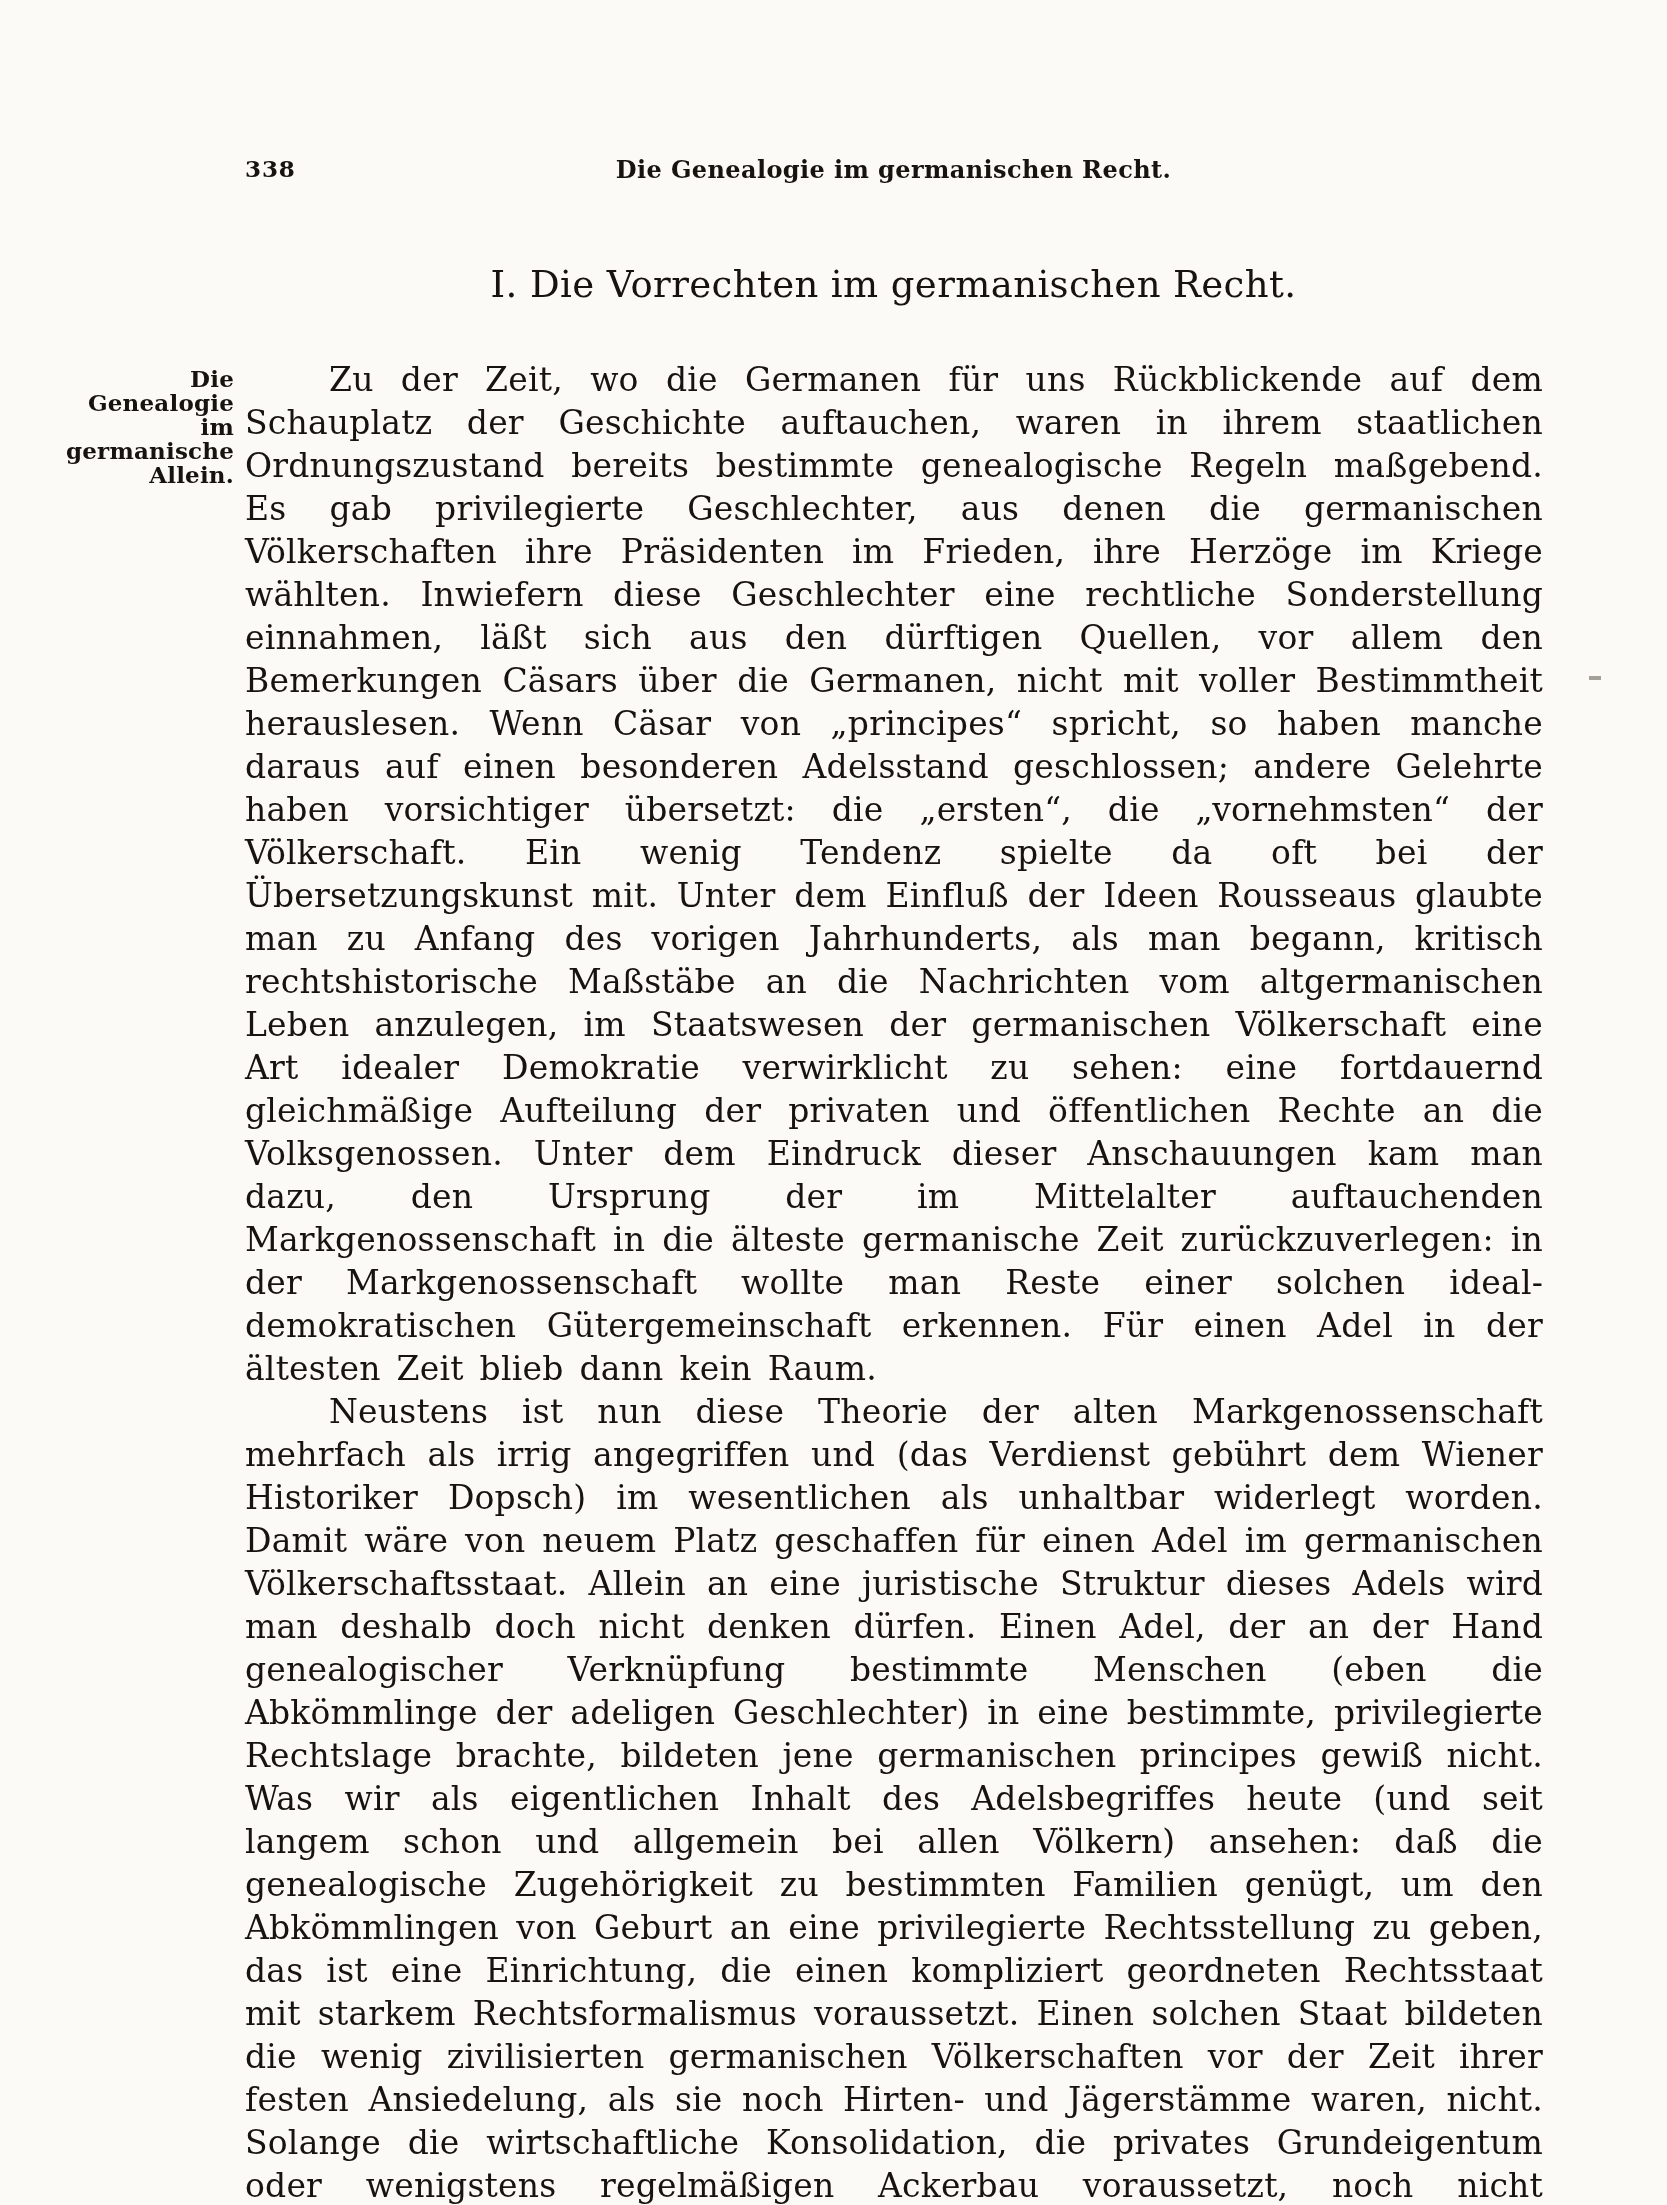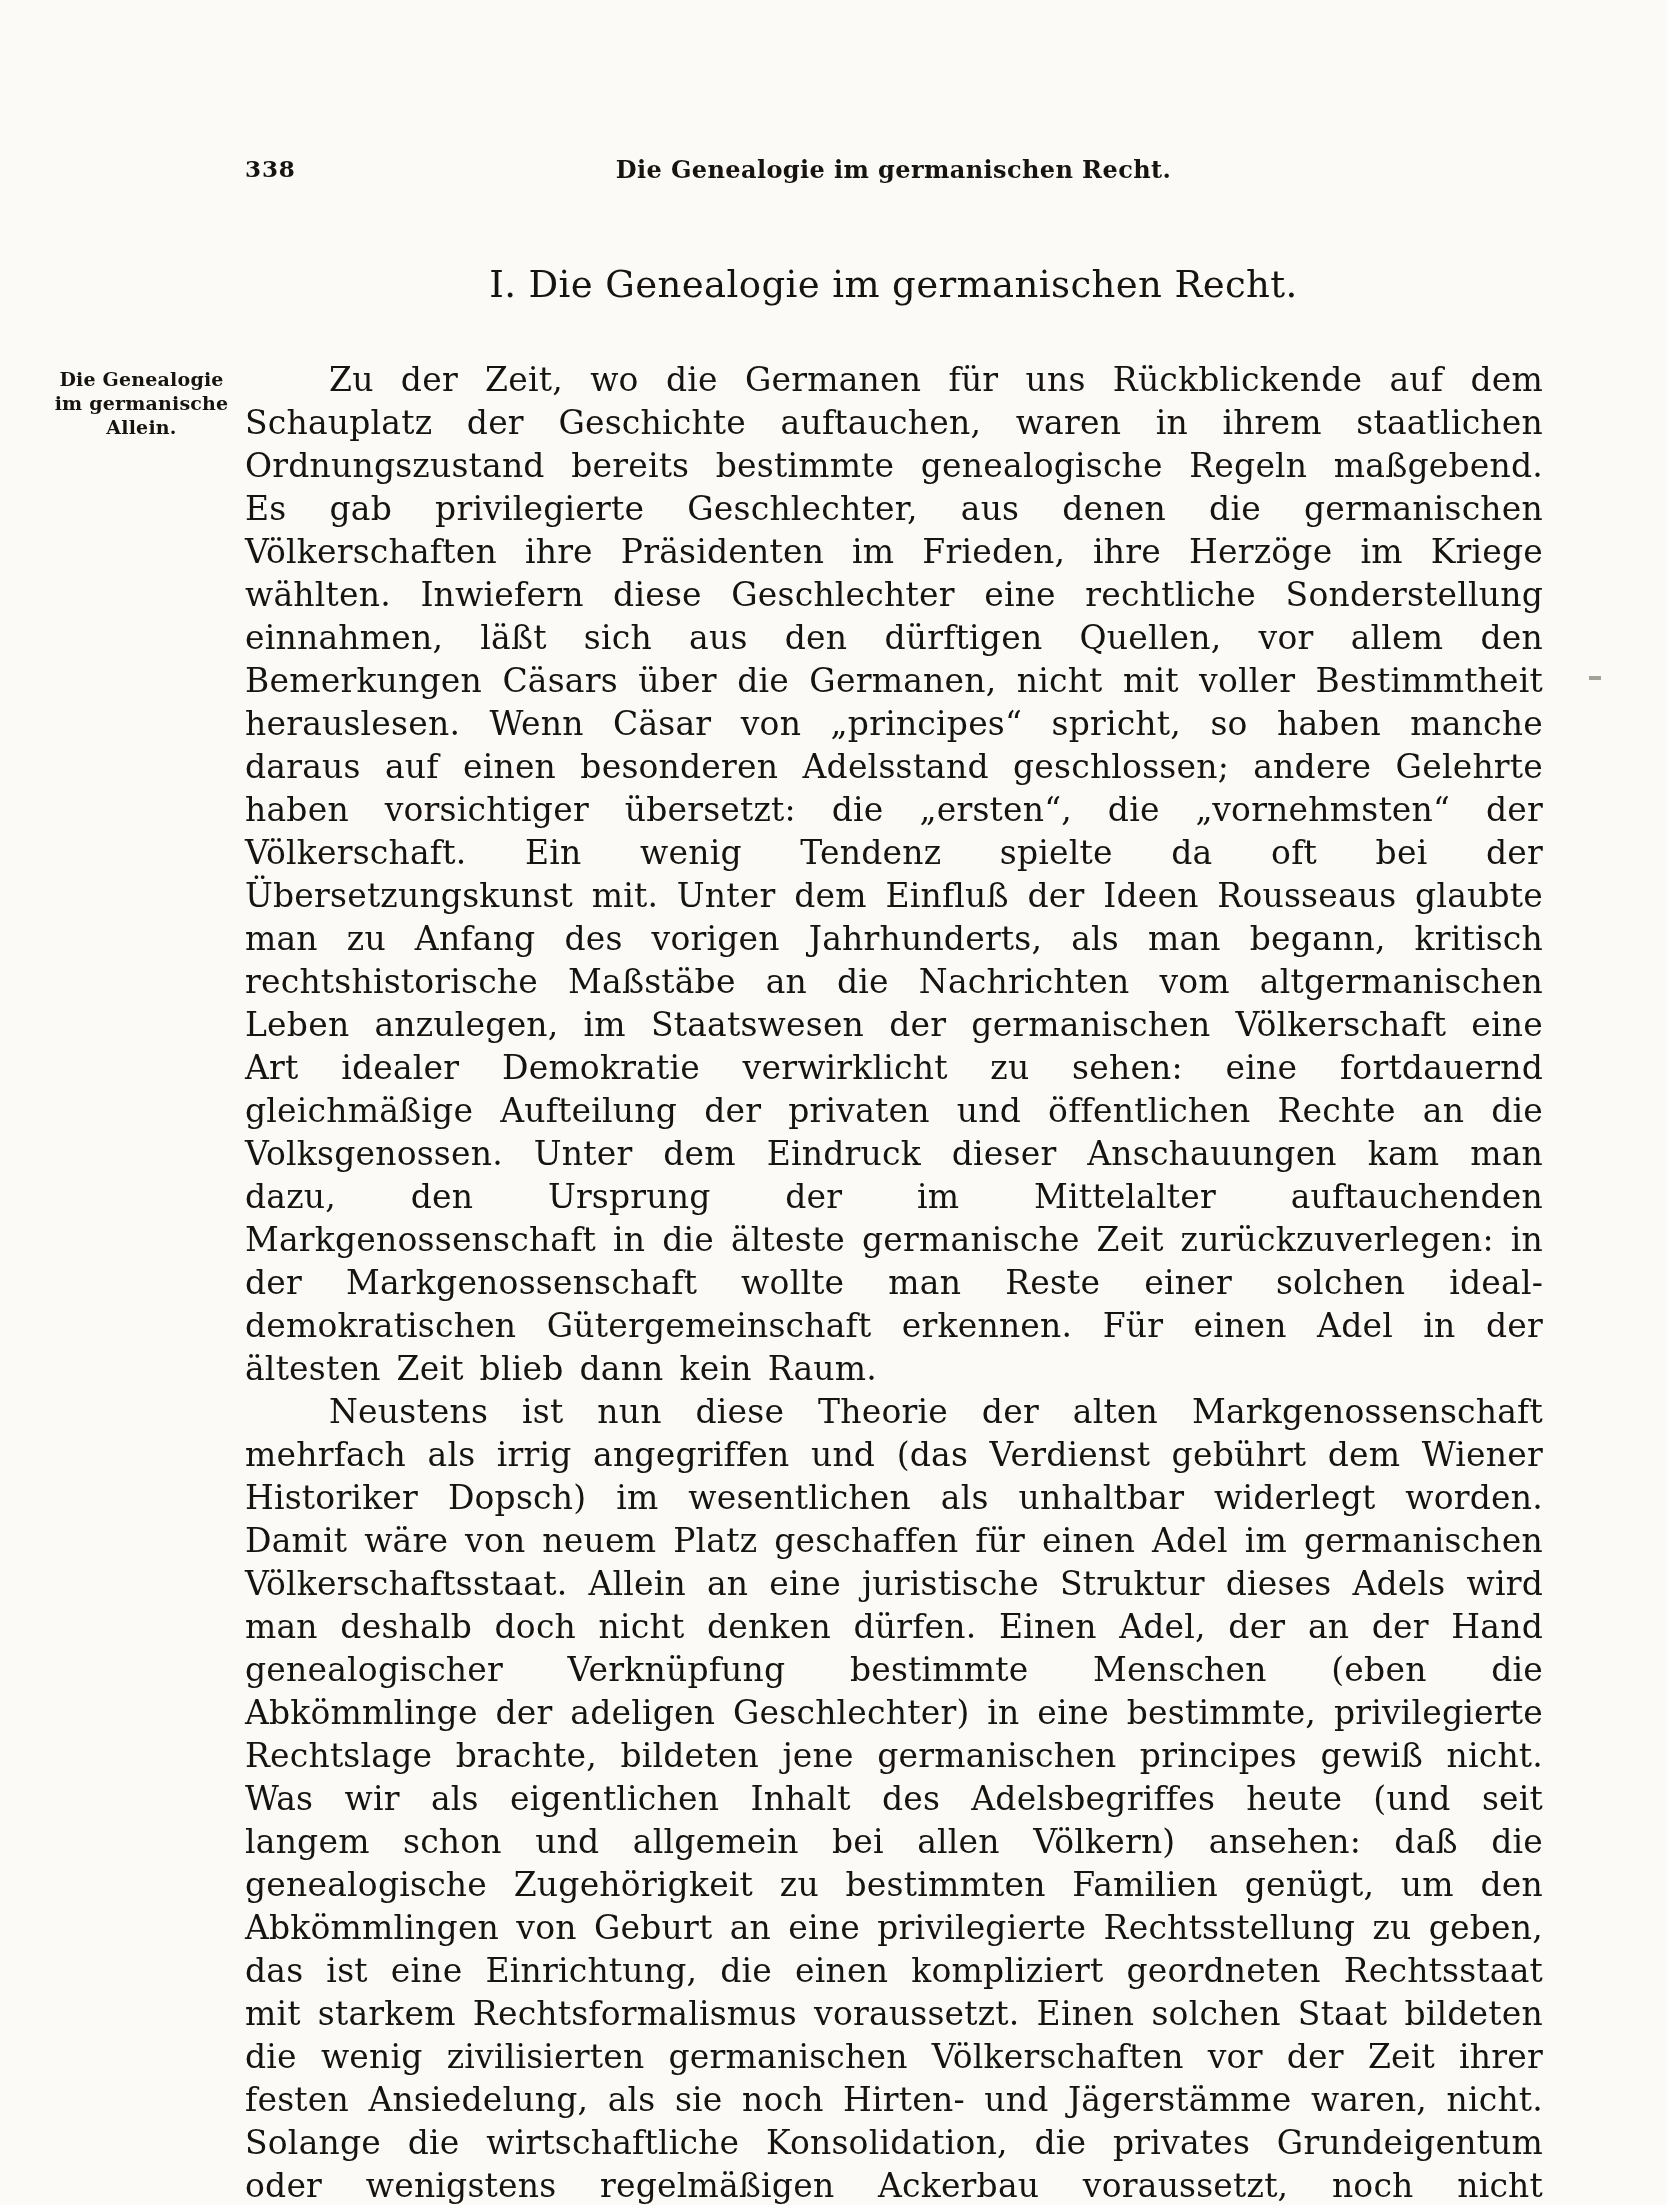--- a/index.html
+++ b/index.html
@@ -53,22 +53,22 @@
     font-size: 37px;
     font-weight: normal;
     letter-spacing: 0.4px;
   }
   
   .margin-note {
     position: absolute;
     top: 367px;
     left: 49px;
     width: 185px;
-    text-align: center;
-    font-size: 19px;
+    text-align: right;
+    font-size: 23px;
     font-weight: bold;
     line-height: 24px;
     letter-spacing: 0.2px;
   }
   .margin-note .mnote-line {
     display: block;
   }
   
   .body-text {
     position: absolute;
@@ -98,21 +98,21 @@
 </head>
 <body>
 
 <div class="sheet">
 
   <header class="running-header">
     <span class="page-number">338</span>
     <span class="running-title">Die Genealogie im germanischen Recht.</span>
   </header>
 
-  <h1 class="chapter-heading">I. Die Genealogie im germanischen Recht.</h1>
+  <h1 class="chapter-heading">I. Die Vorrechten im germanischen Recht.</h1>
 
   <aside class="margin-note">
     <span class="mnote-line">Die Genealogie</span>
     <span class="mnote-line">im germanische</span>
     <span class="mnote-line">Allein.</span>
   </aside>
 
   <main class="body-text">
     <p>Zu der Zeit, wo die Germanen für uns Rückblickende auf dem Schauplatz der Geschichte auftauchen, waren in ihrem staatlichen Ordnungszustand bereits bestimmte genealogische Regeln maßgebend. Es gab privilegierte Geschlechter, aus denen die germanischen Völkerschaften ihre Präsidenten im Frieden, ihre Herzöge im Kriege wählten. Inwiefern diese Geschlechter eine rechtliche Sonderstellung einnahmen, läßt sich aus den dürftigen Quellen, vor allem den Bemerkungen Cäsars über die Germanen, nicht mit voller Bestimmtheit herauslesen. Wenn Cäsar von „principes“ spricht, so haben manche daraus auf einen besonderen Adelsstand geschlossen; andere Gelehrte haben vorsichtiger übersetzt: die „ersten“, die „vornehmsten“ der Völkerschaft. Ein wenig Tendenz spielte da oft bei der Übersetzungskunst mit. Unter dem Einfluß der Ideen Rousseaus glaubte man zu Anfang des vorigen Jahrhunderts, als man begann, kritisch rechtshistorische Maßstäbe an die Nachrichten vom altgermanischen Leben anzulegen, im Staatswesen der germanischen Völkerschaft eine Art idealer Demokratie verwirklicht zu sehen: eine fortdauernd gleichmäßige Aufteilung der privaten und öffentlichen Rechte an die Volksgenossen. Unter dem Eindruck dieser Anschauungen kam man dazu, den Ursprung der im Mittelalter auftauchenden Markgenossenschaft in die älteste germanische Zeit zurückzuverlegen: in der Markgenossenschaft wollte man Reste einer solchen ideal-demokratischen Gütergemeinschaft erkennen. Für einen Adel in der ältesten Zeit blieb dann kein Raum.</p>
     <p>Neustens ist nun diese Theorie der alten Markgenossenschaft mehrfach als irrig angegriffen und (das Verdienst gebührt dem Wiener Historiker Dopsch) im wesentlichen als unhaltbar widerlegt worden. Damit wäre von neuem Platz geschaffen für einen Adel im germanischen Völkerschaftsstaat. Allein an eine juristische Struktur dieses Adels wird man deshalb doch nicht denken dürfen. Einen Adel, der an der Hand genealogischer Verknüpfung bestimmte Menschen (eben die Abkömmlinge der adeligen Geschlechter) in eine bestimmte, privilegierte Rechtslage brachte, bildeten jene germanischen principes gewiß nicht. Was wir als eigentlichen Inhalt des Adelsbegriffes heute (und seit langem schon und allgemein bei allen Völkern) ansehen: daß die genealogische Zugehörigkeit zu bestimmten Familien genügt, um den Abkömmlingen von Geburt an eine privilegierte Rechtsstellung zu geben, das ist eine Einrichtung, die einen kompliziert geordneten Rechtsstaat mit starkem Rechtsformalismus voraussetzt. Einen solchen Staat bildeten die wenig zivilisierten germanischen Völkerschaften vor der Zeit ihrer festen Ansiedelung, als sie noch Hirten- und Jägerstämme waren, nicht. Solange die wirtschaftliche Konsolidation, die privates Grundeigentum oder wenigstens regelmäßigen Ackerbau voraussetzt, noch nicht durchgeführt ist, fehlen auch die materiellen Grundlagen für einen öffentlich-rechtlich anerkannten und gesicherten Adelsstand. Wo immer sich eine Standesschicht mit besonderen, allgemein anerkannten Vorrechten ausbildet, geht voraus-</p>

